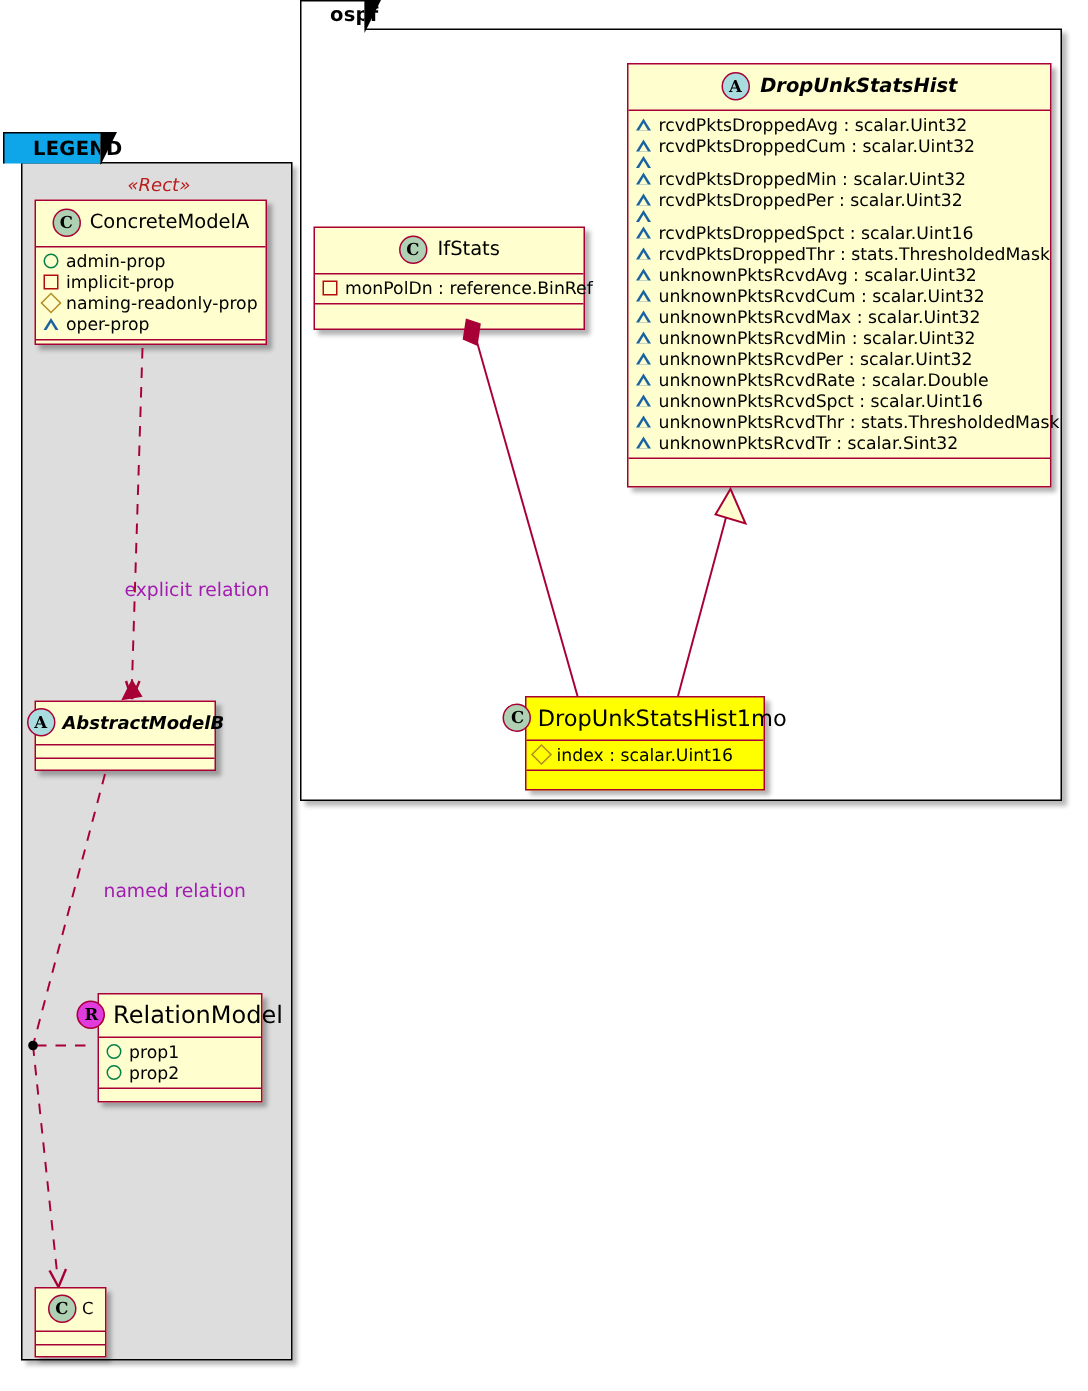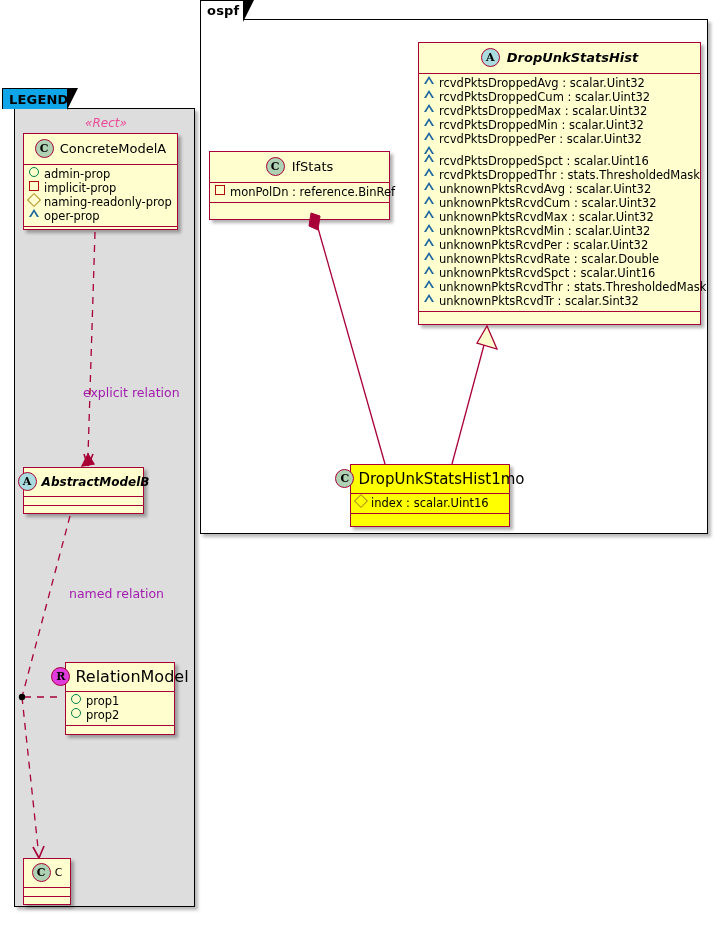--- a/index.html
+++ b/index.html
@@ -23,21 +23,21 @@
     box-shadow: 3px 3px 3px rgba(0,0,0,0.28);
   }
   .pkg-tab {
     position: absolute;
     box-sizing: border-box;
     border: 1px solid #000000;
     border-bottom: none;
     background: inherit;
     display: flex;
     align-items: center;
-    padding-left: 6px;
+    padding-left: 19px;
     font-weight: bold;
     font-size: 13px;
     color: #000;
     letter-spacing: 0.2px;
   }
   .pkg-tab::after {
     content: "";
     position: absolute;
     right: -11px;
     top: -1px;
@@ -100,21 +100,21 @@
   .cls-section {
     border-bottom: 1px solid #A80036;
     padding: 2px 5px 3px 5px;
     box-sizing: border-box;
   }
   .cls-section.empty { height: 9px; padding: 0; }
   .cls-section:last-child { border-bottom: none; }
 
   .attr {
     display: flex;
-    align-items: flex-start;
+    align-items: center;
     gap: 5px;
     line-height: 14px;
     font-size: 11.5px;
     white-space: nowrap;
   }
 
   
   .gl { width: 10px; height: 10px; flex: none; position: relative; }
   .gl.circle {
     border: 1.4px solid #038048;
@@ -154,21 +154,21 @@
     border-left: 3.4px solid transparent;
     border-right: 3.4px solid transparent;
     border-bottom: 5.4px solid #FEFECE;
     z-index: 2;
   }
 
   .stereotype {
     position: absolute;
     font-style: italic;
     font-size: 12px;
-    color: #ec4899;
+    color: #b91c1c;
     white-space: nowrap;
   }
 
   .edge-label {
     position: absolute;
     font-size: 12.5px;
     color: #a21caf;
     white-space: nowrap;
   }
 
@@ -198,21 +198,20 @@
       <div class="attr">
         <span class="gl triangle"></span>
         <span>rcvdPktsDroppedAvg : scalar.Uint32</span>
       </div>
       <div class="attr">
         <span class="gl triangle"></span>
         <span>rcvdPktsDroppedCum : scalar.Uint32</span>
       </div>
       <div class="attr">
         <span class="gl triangle"></span>
-        <span>rcvdPktsDroppedMax : scalar.Uint32</span>
       </div>
       <div class="attr">
         <span class="gl triangle"></span>
         <span>rcvdPktsDroppedMin : scalar.Uint32</span>
       </div>
       <div class="attr">
         <span class="gl triangle"></span>
         <span>rcvdPktsDroppedPer : scalar.Uint32</span>
       </div>
       <div class="attr">

